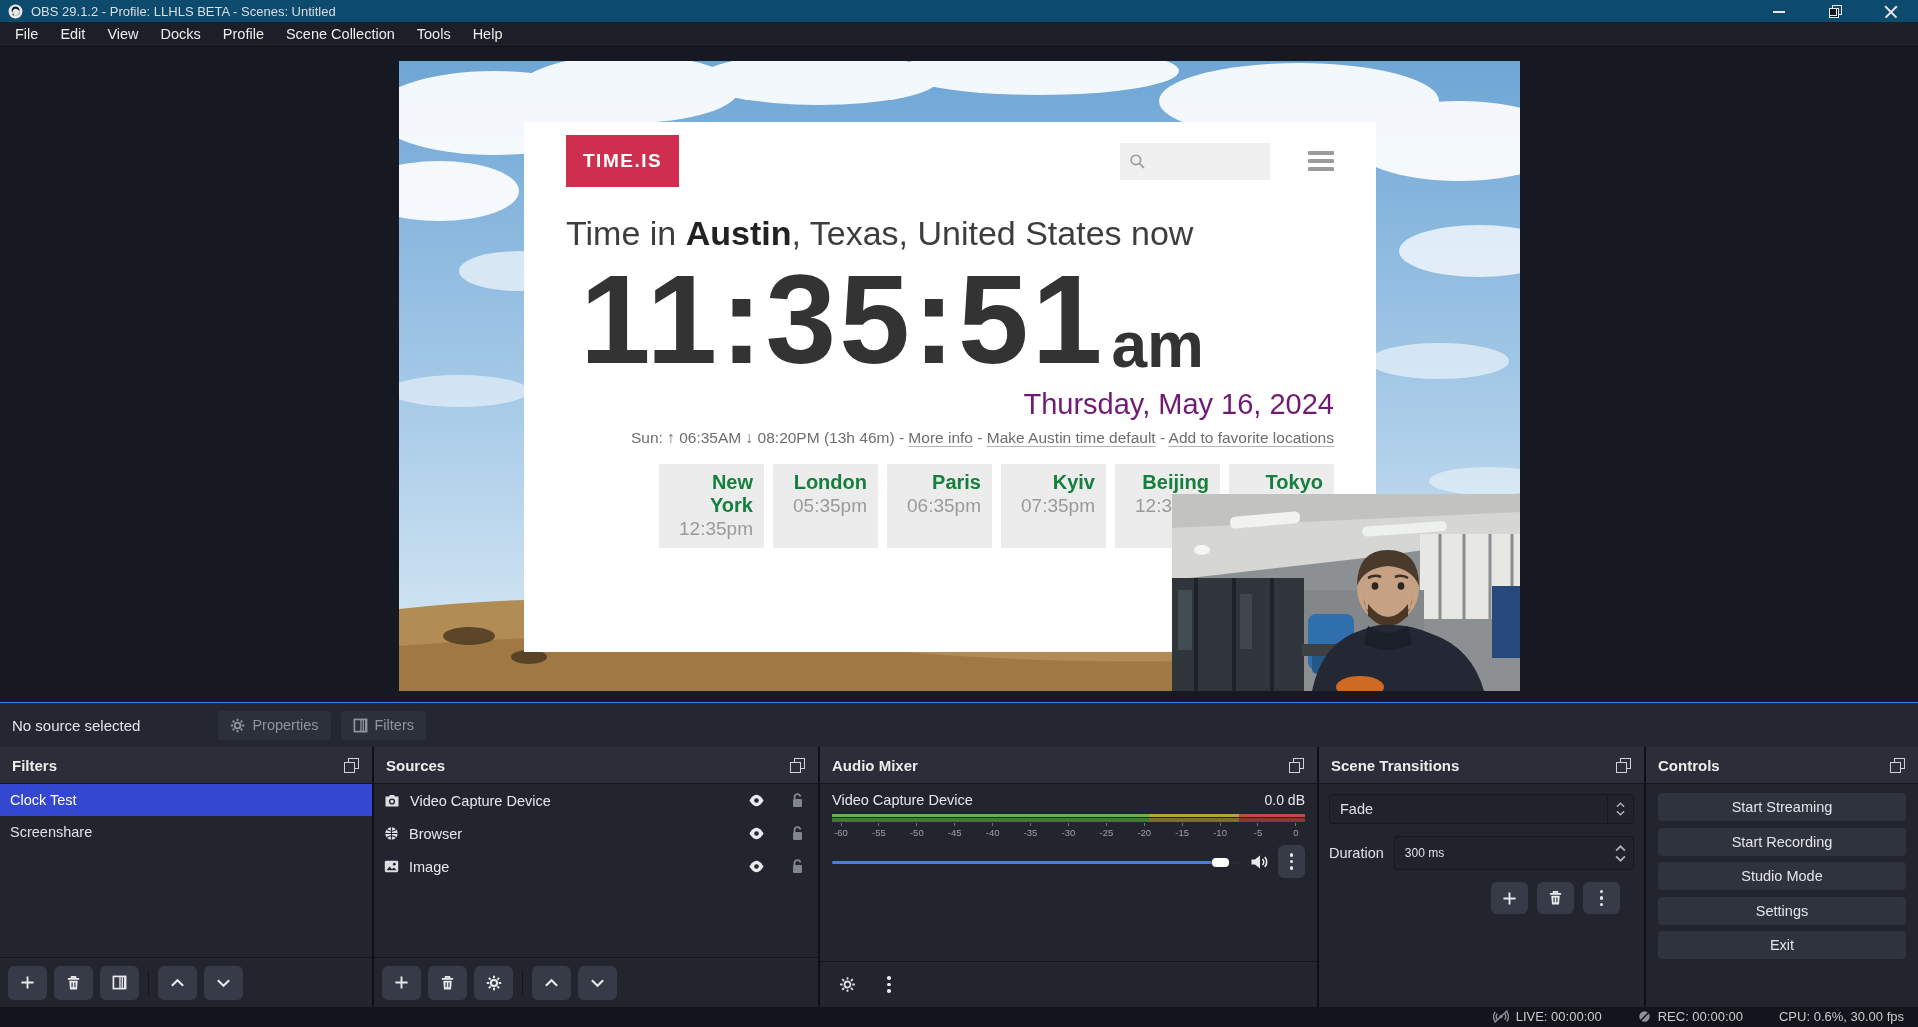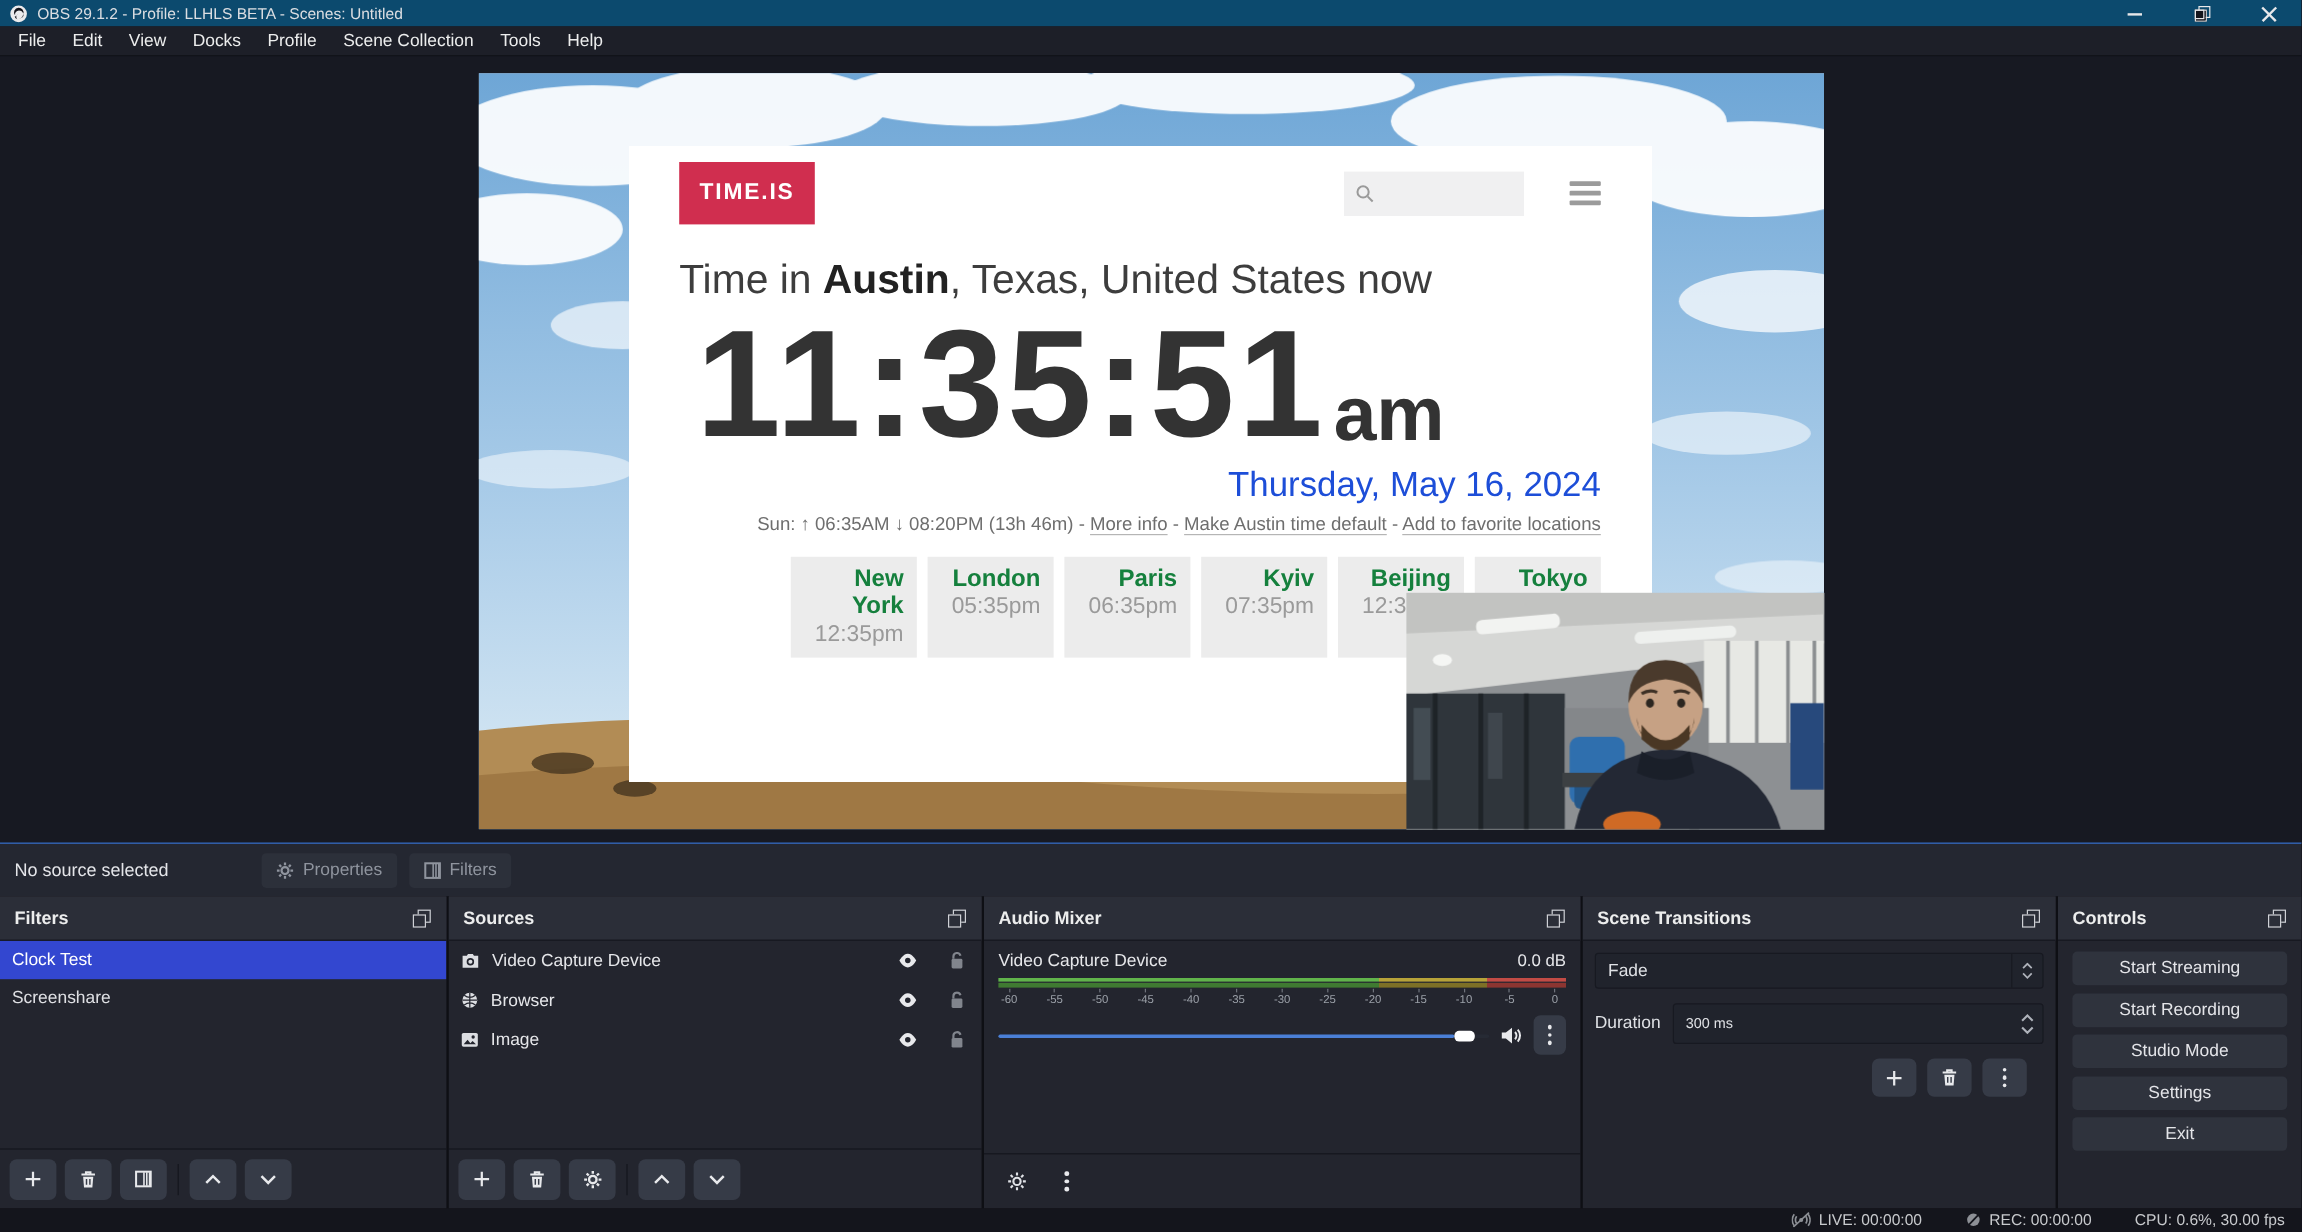--- a/index.html
+++ b/index.html
@@ -34,21 +34,21 @@
   .wp-header { display:flex; align-items:center; margin-top:13px; }
   .wp-logo { background:#d02e4f; color:#fff; font-weight:700; font-size:19px; letter-spacing:1.5px; padding:15px 17px; }
   .wp-search { margin-left:auto; margin-right:38px; width:150px; height:37px; background:#f0f0f1; display:flex; align-items:center; padding:0 9px; color:#9a9a9a; }
   .wp-burger { display:flex; flex-direction:column; gap:4px; }
   .wp-burger i { width:26px; height:4px; background:#9b9b9b; border-radius:1px; }
   .wp-heading { margin-top:27px; font-size:34px; color:#3d3d3d; }
   .wp-heading b { color:#222; font-weight:800; }
   .time-row { display:flex; align-items:flex-end; margin-top:2px; margin-left:14px; }
   .time-digits { font-size:127px; font-weight:800; color:#333; line-height:1.02; letter-spacing:3px; }
   .time-ampm { font-size:64px; font-weight:800; color:#333; line-height:1; margin:0 0 8px 6px; }
-  .wp-date { text-align:right; font-size:29px; color:#1d4ed8; margin-top:3px; }
+  .wp-date { text-align:right; font-size:29px; color:#701a75; margin-top:3px; }
   .wp-sun { text-align:right; font-size:15.5px; color:#6e6e6e; margin-top:8px; }
   .wp-sun .lnk { text-decoration:underline; text-underline-offset:3px; text-decoration-color:#b5b5b5; cursor:pointer; }
   .wp-cities { display:flex; justify-content:flex-end; gap:9px; margin-top:17px; }
   .city { background:#ececec; width:105px; padding:7px 11px 8px; text-align:right; }
   .city .cname { font-size:20px; font-weight:700; color:#15803d; }
   .city .ctime { font-size:19px; color:#9a9a9a; margin-top:1px; }
 
   .webcam { position:absolute; right:0; bottom:0; width:348px; height:197px; }
 
   
@@ -56,21 +56,21 @@
   .srcbar-label { color:#e4e5e9; font-size:15px; }
   .sb-btn { height:29px; display:flex; align-items:center; gap:7px; background:#2c303a; border-radius:4px; padding:0 12px; color:#8f949e; font-size:14.5px; cursor:default; }
   .sb-btn svg { color:#8f949e; }
   .sb-props { margin-left:78px; }
   .sb-filters { margin-left:10px; }
 
   
   .docks { height:260px; display:flex; gap:2px; background:#0e0f14; flex:0 0 auto; }
   .panel { background:#23252e; display:flex; flex-direction:column; }
   .p-scenes { width:372px; } .p-sources { width:444px; } .p-mixer { width:497px; }
-  .p-trans { width:394px;justify-content:flex-end; } .p-controls { flex:1; }
+  .p-trans { width:325px;justify-content:flex-end; } .p-controls { flex:1; }
   .panel-header { height:37px; background:#2b2e38; border-bottom:1px solid #15161d; display:flex; align-items:center; padding:0 12px; flex:0 0 auto; }
   .panel-title { color:#eceded; font-size:15px; font-weight:700; }
   .popout { margin-left:auto; position:relative; width:16px; height:15px; cursor:pointer; }
   .popout::before { content:""; position:absolute; right:1px; top:0; width:9px; height:9px; border:1.4px solid #cfd1d6; }
   .popout::after { content:""; position:absolute; left:0; bottom:0; width:9px; height:9px; border:1.4px solid #cfd1d6; background:#2b2e38; }
   .panel-body { flex:1; overflow:hidden; position:relative; }
   .panel-footer { flex:0 0 auto; height:50px; border-top:1px solid #15161d; display:flex; align-items:center; padding:0 8px; gap:7px; }
   .tool-btn { width:39px; height:34px; background:#363b47; border-radius:6px; display:flex; align-items:center; justify-content:center; color:#e8e9ec; cursor:pointer; }
   .vsep { width:1px; height:26px; background:#15161d; margin:0 2px; }
 

